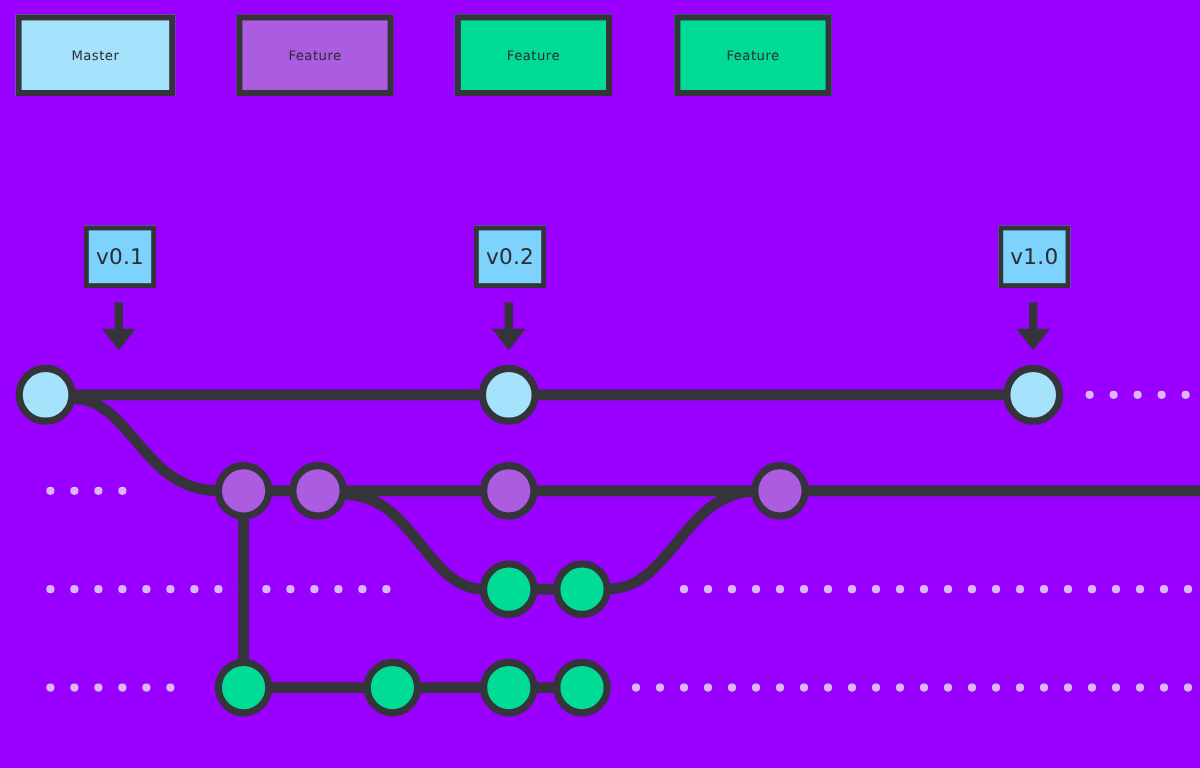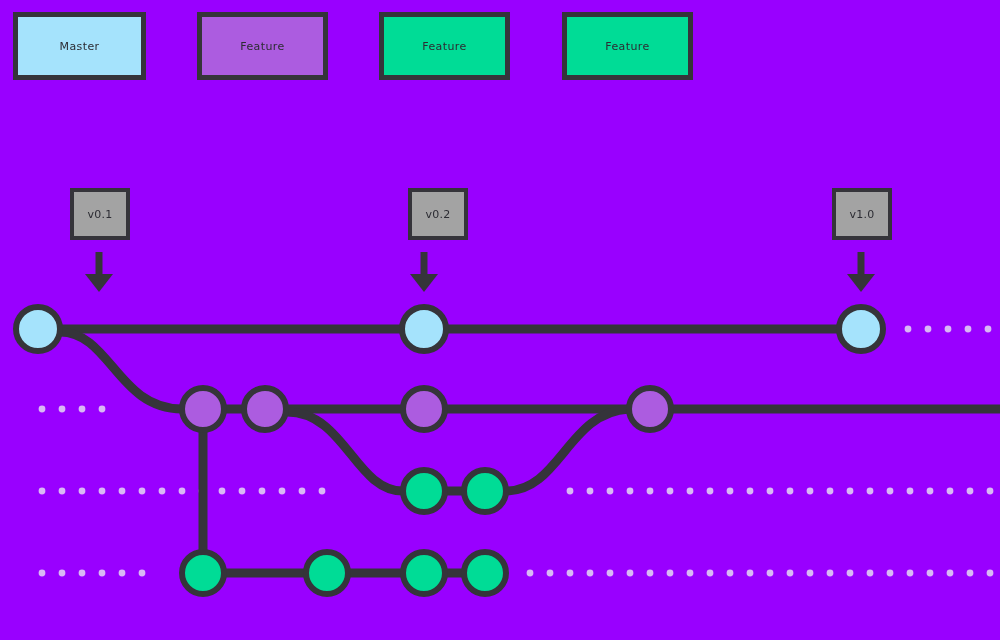--- a/index.html
+++ b/index.html
@@ -37,25 +37,25 @@
     font-size: 11px;
     letter-spacing: 0.4px;
     color: #2c2c33;
     font-family: "DejaVu Sans", "Liberation Sans", sans-serif;
   }
   
   .tag-box {
     position: absolute;
     box-sizing: border-box;
     border: 4px solid #35343a;
-    background: #a3a3a3;
+    background: #7dd3fc;
     display: flex;
     align-items: center;
     justify-content: center;
-    font-size: 11px;
+    font-size: 18px;
     color: #2c2c33;
     letter-spacing: 0.2px;
   }
 </style>
 </head>
 <body>
 
 <div id="canvas">
 
   <svg id="gitgraph" viewBox="0 0 1000 640">
@@ -228,21 +228,21 @@
       </div>
       <div class="legend-box" style="left: 562px; top: 12px; width: 131px; height: 68px; background: rgb(0, 220, 150);">
         <span>Feature</span>
       </div>
     </div>
 
   <div id="tags">
       <div class="tag-box" style="left: 70px; top: 188px; width: 60px; height: 52px;">
         <span>v0.1</span>
       </div>
-      <div class="tag-box" style="left: 395px; top: 188px; width: 60px; height: 52px; margin-left: 13px;">
+      <div class="tag-box" style="left: 395px; top: 188px; width: 60px; height: 52px;">
         <span>v0.2</span>
       </div>
       <div class="tag-box" style="left: 832px; top: 188px; width: 60px; height: 52px; text-align: right;">
         <span>v1.0</span>
       </div>
     </div>
 
 </div>
 
 </body></html>

